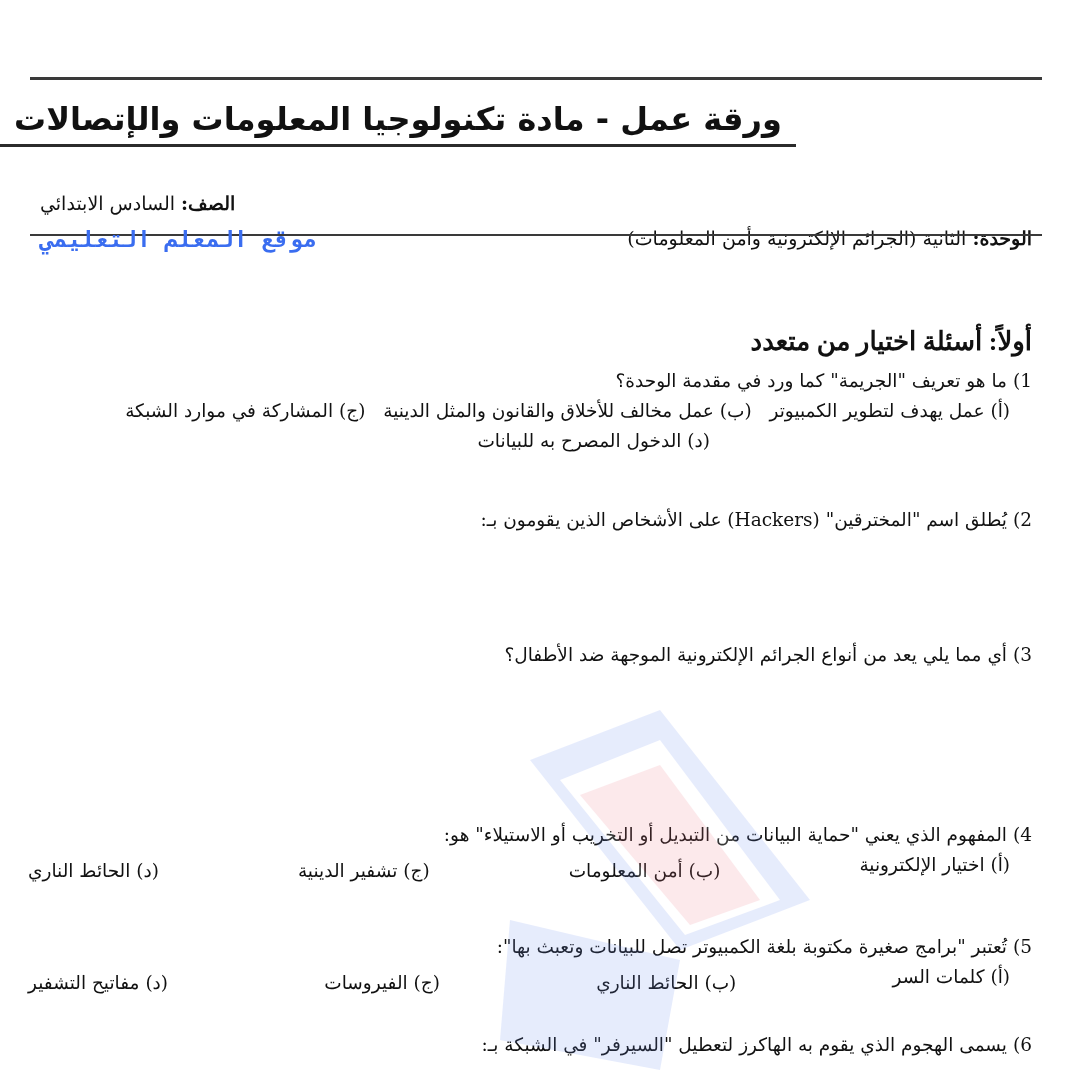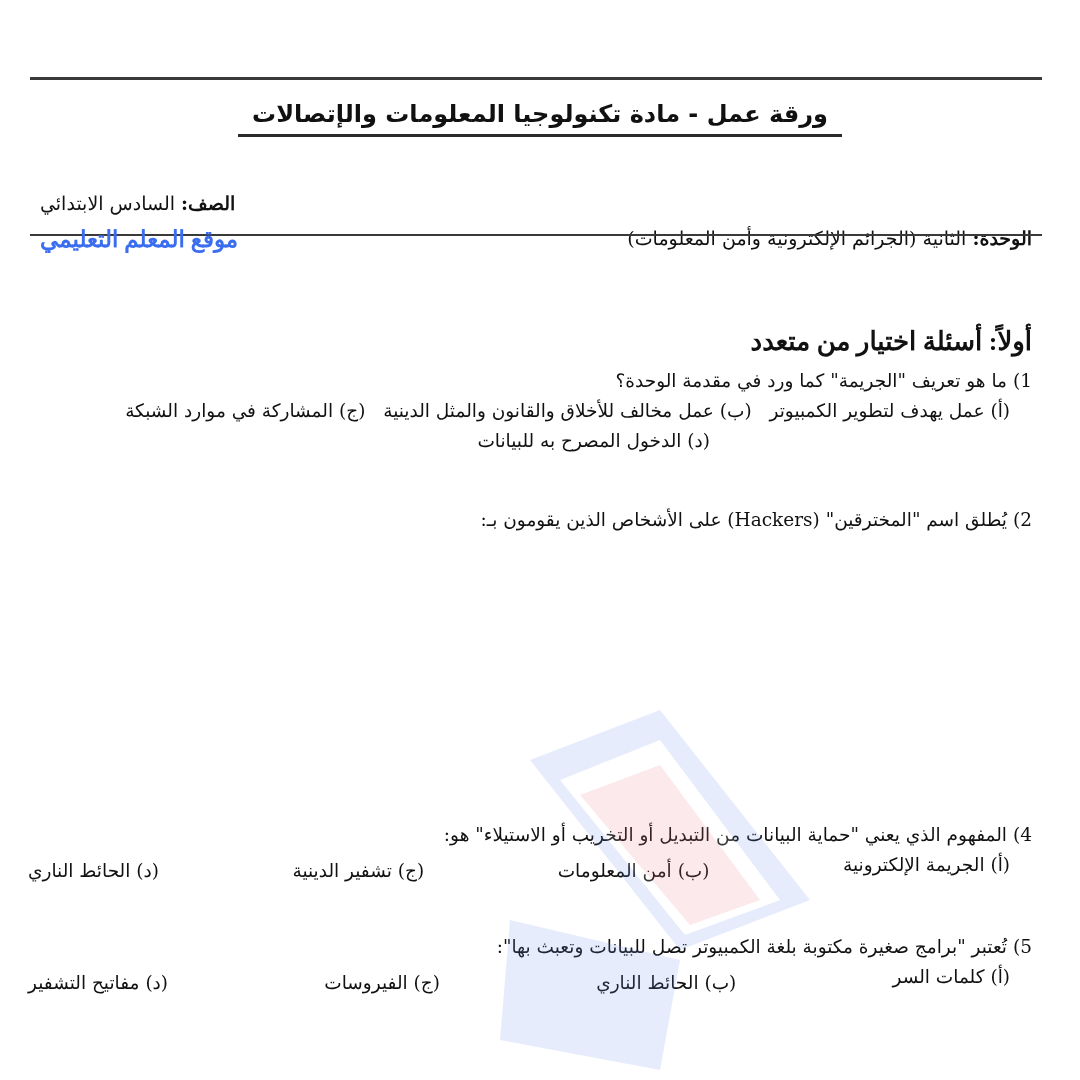--- a/index.html
+++ b/index.html
@@ -8,41 +8,41 @@
       font-family: "DejaVu Serif", "Liberation Serif", serif;
       color: #111111;
     }
     .page { position: absolute; inset: 0; direction: rtl; }
     .top-rule {
       position: absolute; left: 30px; right: 38px; top: 77px;
       height: 3px; background: #3a3a3a;
     }
     .title {
       position: absolute; right: 0; left: 0; top: 100px;
-      text-align: center; font-family: "DejaVu Sans", sans-serif;
-      font-weight: bold; font-size: 24px; letter-spacing: 0.5px;
+      text-align: left; font-family: "DejaVu Sans", sans-serif;
+      font-weight: bold; font-size: 32px; letter-spacing: 0.5px;
     }
     .title span {
       display: inline-block; padding: 0 14px 6px 14px;
       border-bottom: 3px solid #2b2b2b;
     }
     .meta-row {
       position: absolute; top: 192px; right: 48px; left: 40px; height: 30px;
       font-size: 19px;
     }
     .meta-unit { position: absolute; right: 0; top: 0; margin-top: 35px; }
     .meta-grade { position: absolute; left: 0; top: 0; }
     .meta-row b { font-weight: bold; }
     .meta-rule {
       position: absolute; left: 30px; right: 38px; top: 234px;
       height: 2px; background: #3a3a3a;
     }
     .site-mark {
       position: absolute; left: 40px; top: 226px;
-      font-family: Liberation Serif, serif; font-weight: bold;
+      font-family: Liberation Mono, monospace; font-weight: bold;
       font-size: 23px; color: #3a6df0; direction: rtl;
     }
     .section-heading {
       position: absolute; right: 48px; top: 326px;
       font-family: Liberation Serif, serif; font-weight: bold; font-size: 26px;
     }
     .question { position: absolute; right: 48px; left: 28px; font-size: 18.5px; line-height: 30px; }
     .q-text { padding-right: 0; }
     .q-num { display: inline-block; margin-left: 6px; }
     .options { padding-right: 22px; }
@@ -95,46 +95,54 @@
     </div>
   </div>
 
   <div class="question" style="top:505px;">
     <div class="q-text">
       <span class="q-num">2)</span><span>يُطلق اسم "المخترقين" (Hackers) على الأشخاص الذين يقومون بـ:</span>
     </div>
   </div>
 
   <div class="question" style="top:640px;">
+    <div class="q-text">
+      <span class="q-num">3)</span><span>أي مما يلي يعد من أنواع الجرائم الإلكترونية الموجهة ضد الأطفال؟</span>
+    </div>
   </div>
 
   <div class="question" style="top:820px;">
     <div class="q-text">
       <span class="q-num">4)</span><span>المفهوم الذي يعني "حماية البيانات من التبديل أو التخريب أو الاستيلاء" هو:</span>
     </div>
     <div class="options spread" style="padding-left:0;">
-      <span class="opt">(أ) الجريمة الإلكترونية</span>
+      <span class="opt">(أ) اختيار الإلكترونية</span>
       <span class="opt">(ب) أمن المعلومات</span>
       <span class="opt">(ج) تشفير الدينية</span>
       <span class="opt">(د) الحائط الناري</span>
     </div>
   </div>
 
   <div class="question" style="top:932px;">
     <div class="q-text">
       <span class="q-num">5)</span><span>تُعتبر "برامج صغيرة مكتوبة بلغة الكمبيوتر تصل للبيانات وتعبث بها":</span>
     </div>
     <div class="options spread">
       <span class="opt">(أ) كلمات السر</span>
       <span class="opt">(ب) الحائط الناري</span>
       <span class="opt">(ج) الفيروسات</span>
       <span class="opt">(د) مفاتيح التشفير</span>
     </div>
   </div>
 
+  <div class="question" style="top:1030px;">
+    <div class="q-text">
+      <span class="q-num">6)</span><span>يسمى الهجوم الذي يقوم به الهاكرز لتعطيل "السيرفر" في الشبكة بـ:</span>
+    </div>
+  </div>
 
   <svg class="watermark" viewBox="0 0 360 380">
     <polygon points="60,60 190,10 340,200 210,250" fill="#6a8cf0"></polygon>
     <polygon points="90,80 190,40 310,200 215,235" fill="#ffffff"></polygon>
     <polygon points="110,95 190,65 290,200 220,225" fill="#f07a8a"></polygon>
     <polygon points="40,220 210,260 190,370 30,340" fill="#6a8cf0"></polygon>
   </svg>
 
 </div>
 

